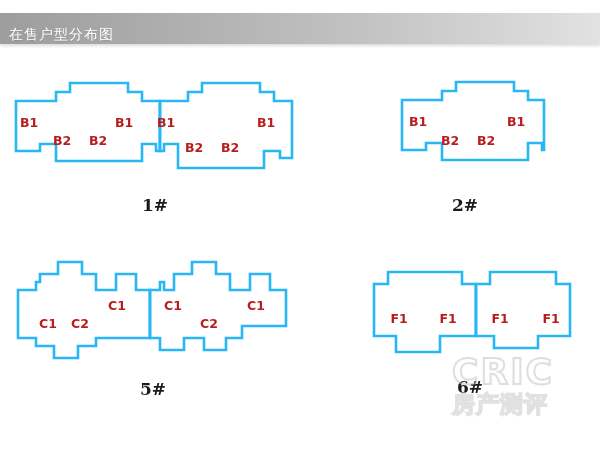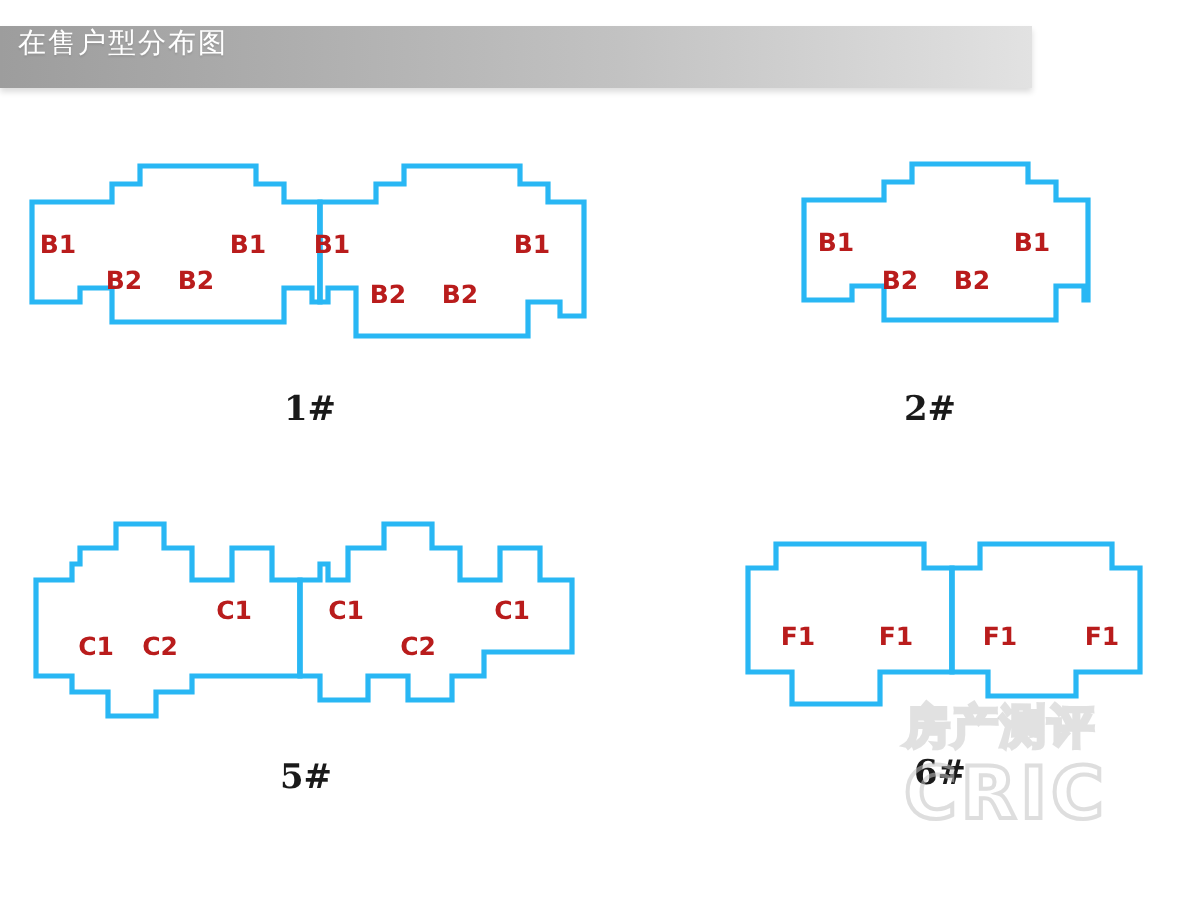--- a/index.html
+++ b/index.html
@@ -13,26 +13,26 @@
     position: relative;
     overflow: hidden;
     font-family: "Liberation Sans", sans-serif;
   }
 
   
   #header-bar {
     position: absolute;
     left: 0;
     top: 13px;
-    width: 516px;
+    width: 600px;
     height: 31px;
     background: linear-gradient(to right, #9d9d9d 0%, #aaaaaa 22%, #c2c2c2 60%, #d8d8d8 88%, #e2e2e2 100%);
     box-shadow: 0 2px 3px rgba(0,0,0,0.14);
     display: flex;
-    align-items: flex-start;
+    align-items: flex-end;
   }
   #header-title {
     color: #ffffff;
     font-size: 14px;
     letter-spacing: 1px;
     margin-left: 9px;
     font-family: "DejaVu Sans", sans-serif;
     text-shadow: 0 1px 1px rgba(0,0,0,0.10);
   }
 
@@ -321,15 +321,15 @@
   <div id="bldg-captions">
       <div class="bldg-caption" style="left: 155px; top: 205px;">1#</div>
       <div class="bldg-caption" style="left: 465px; top: 205px;">2#</div>
       <div class="bldg-caption" style="left: 153px; top: 389px;">5#</div>
       <div class="bldg-caption" style="left: 470px; top: 387px;">6#</div>
     </div>
 
 </div>
 
 <div id="watermark">
+  <div id="watermark-text">CRIC</div>
   <div id="watermark-sub">房产测评</div>
-  <div id="watermark-text">CRIC</div>
 </div>
 
 </body></html>

